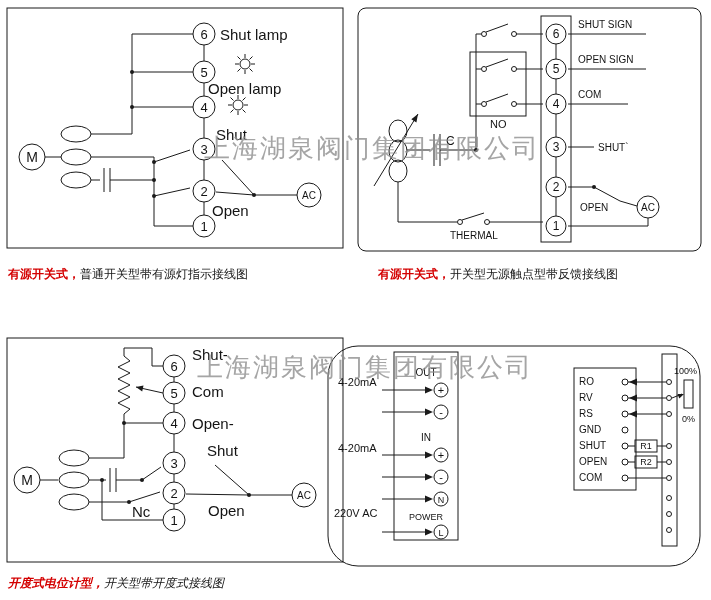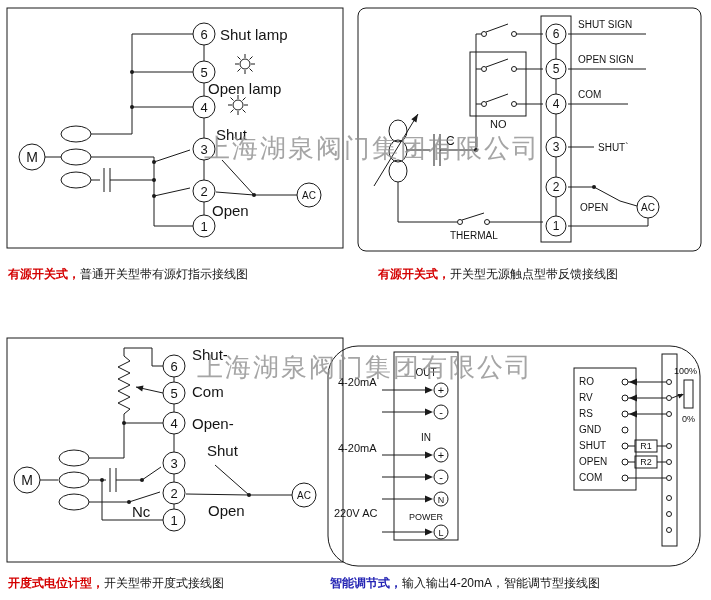--- a/index.html
+++ b/index.html
@@ -373,20 +373,17 @@
       <text class="t9" x="360" y="92">0%</text>
     </g>
   </svg>
 
   <div class="caption" style="left:8px; top:266px;">
     <span class="hl hl-red">有源开关式，</span><span>普通开关型带有源灯指示接线图</span>
   </div>
   <div class="caption" style="left:378px; top:266px;">
     <span class="hl hl-red">有源开关式，</span><span>开关型无源触点型带反馈接线图</span>
   </div>
-  <div class="caption" style="left:8px; top:575px;">
+  <div class="caption" style="left:8px; top:575px;font-style:italic;">
     <span class="hl hl-red">开度式电位计型，</span><span>开关型带开度式接线图</span>
   </div>
-  <div class="caption" style="left:330px; top:575px;">
-    <span class="hl hl-blue">智能调节式，</span><span>输入输出4-20mA，智能调节型接线图</span>
-  </div>
 
 </div>
 
 </body></html>

